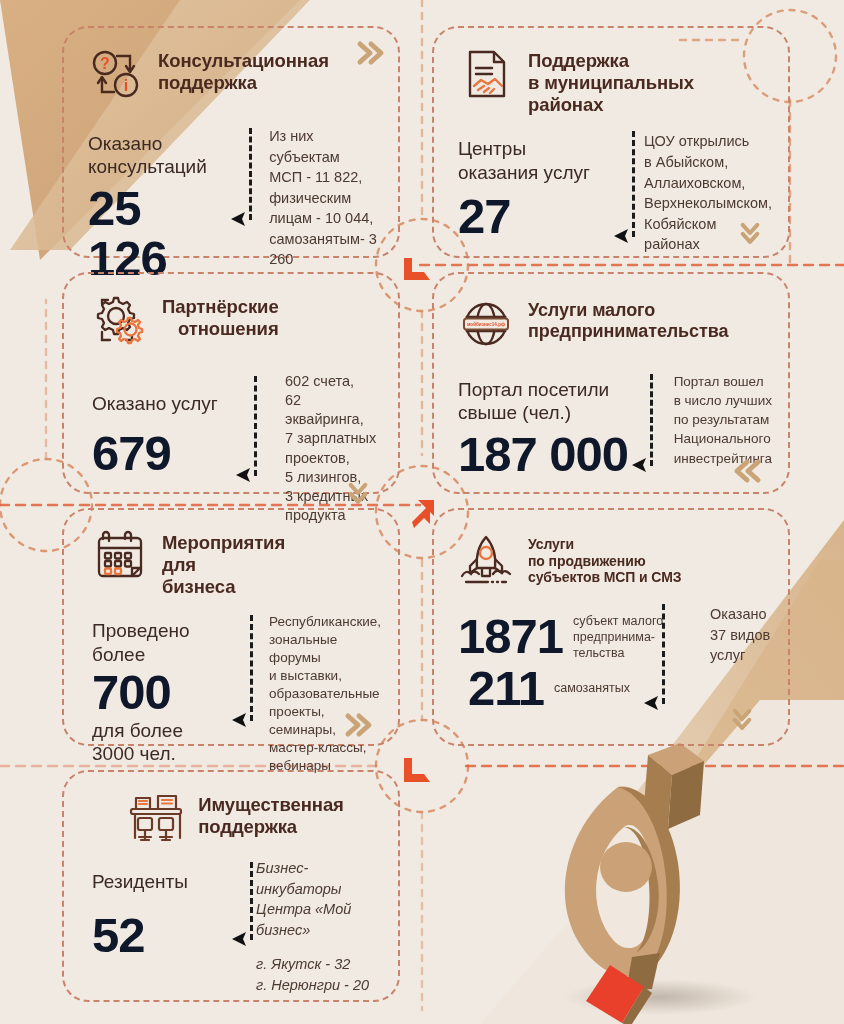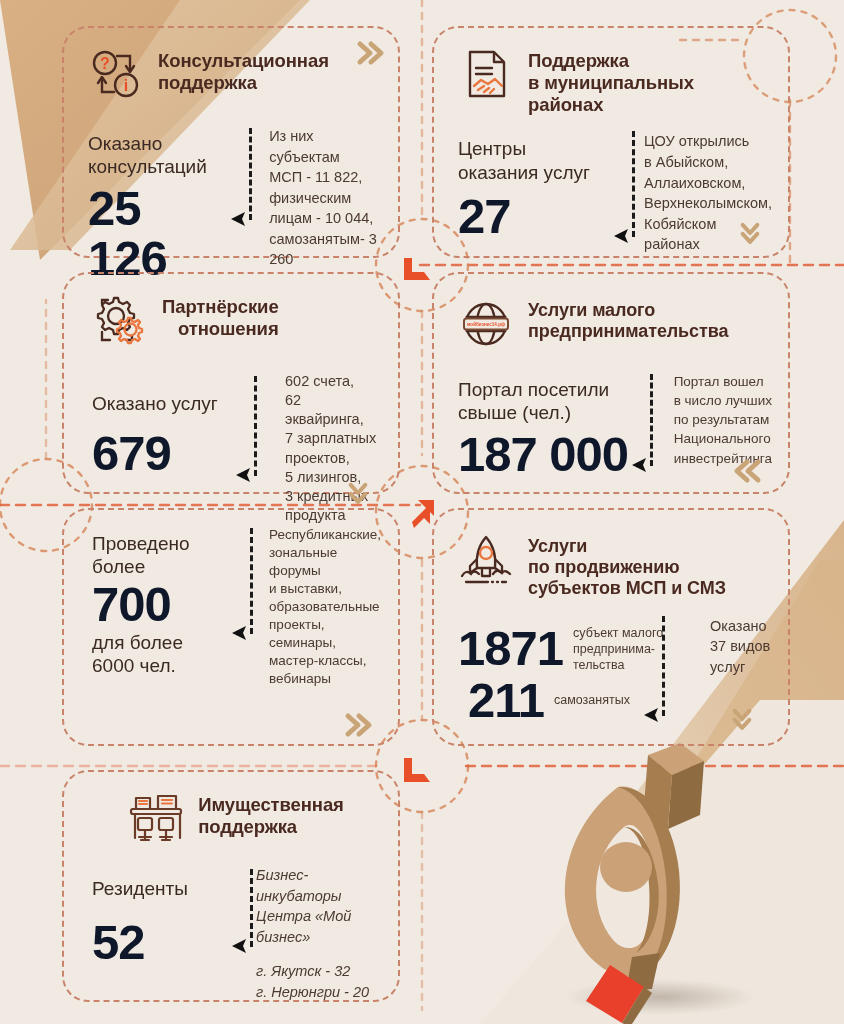--- a/index.html
+++ b/index.html
@@ -70,21 +70,21 @@
   .card-title {
     color: #4A2A20;
     font-weight: bold;
     font-size: 18.5px;
     line-height: 1.18;
     letter-spacing: -0.1px;
     padding-top: 4px;
     white-space: pre-line;
   }
   .card.c4 .card-title { font-size: 18px; }
-  .card.c6 .card-title { font-size: 18px; }
+  .card.c6 .card-title { font-size: 14px; }
 
   
   .card-body {
     position: relative;
     display: flex;
     padding: 0 16px 0 24px;
   }
 
   .metric {
     position: relative;
@@ -432,28 +432,50 @@
 инвестрейтинга</div>
       </div>
 
       <svg class="chev" style="right:24px; bottom:8px;" viewBox="0 0 32 26">
         <path d="M15 4 L5 13 L15 22" fill="none" stroke="#C9A477" stroke-width="5" stroke-linecap="round" stroke-linejoin="round"></path>
         <path d="M26 4 L16 13 L26 22" fill="none" stroke="#C9A477" stroke-width="5" stroke-linecap="round" stroke-linejoin="round"></path>
       </svg>
     </div>
 
     <div class="card c5">
+      <div class="card-head" style="padding-left:28px;">
+        <span class="card-icon">
+          <svg viewBox="0 0 56 56" fill="none" stroke="#4A2A20" stroke-width="2.3">
+            <rect x="7" y="10" width="42" height="38" rx="4"></rect>
+            <path d="M7 20 H49" stroke-linecap="round"></path>
+            <path d="M17 13 V7 a3 3 0 0 0 -6 0 V11" stroke-linecap="round"></path>
+            <path d="M39 13 V7 a3 3 0 0 0 -6 0 V11" stroke-linecap="round"></path>
+            <rect x="13" y="25" width="6" height="5.5" rx="1"></rect>
+            <rect x="23" y="25" width="6" height="5.5" rx="1"></rect>
+            <rect x="33" y="25" width="6" height="5.5" rx="1"></rect>
+            <rect x="13" y="33" width="6" height="5.5" rx="1"></rect>
+            <rect x="23" y="33" width="6" height="5.5" rx="1"></rect>
+            <rect x="33" y="33" width="6" height="5.5" rx="1"></rect>
+            <rect x="13" y="40.5" width="6" height="5.5" rx="1" stroke="#E8763E"></rect>
+            <rect x="23" y="40.5" width="6" height="5.5" rx="1" stroke="#E8763E"></rect>
+            <path d="M40 40 L48 40 L40 48 Z" stroke-linejoin="round"></path>
+          </svg>
+        </span>
+        <div class="card-title">Мероприятия
+для
+бизнеса</div>
+      </div>
 
       <div class="card-body" style="margin-top:22px; padding-left:28px;">
         <div class="metric" style="width:160px;">
           <div class="metric-label">Проведено
 более</div>
           <div class="metric-value" style="margin-top:2px;">700</div>
           <div class="metric-sub" style="margin-top:2px;">для более
-6000 чел.</div>
+3000 чел.</div>
         </div>
 
         <div class="connector" style="left:186px; top:-4px; height:106px;">
           <div class="conn-line" style="height:106px;"></div>
           <svg class="conn-arrow" viewBox="0 0 24 18">
             <path d="M2 9 L16 2 L13 9 L16 16 Z" fill="#111"></path>
           </svg>
         </div>
 
         <div class="note" style="margin-left:34px; margin-top:-6px; font-size:13.5px; line-height:1.33;">Республиканские,
@@ -537,21 +559,21 @@
             <rect x="10" y="28" width="14" height="12" rx="2"></rect>
             <rect x="31" y="28" width="14" height="12" rx="2"></rect>
             <path d="M17 40 V47 M11 47 H23 M17 47 V50 M13 50 H21" stroke-linecap="round"></path>
             <path d="M38 40 V47 M32 47 H44 M38 47 V50 M34 50 H42" stroke-linecap="round"></path>
           </svg>
         </span>
         <div class="card-title">Имущественная
 поддержка</div>
       </div>
 
-      <div class="card-body" style="margin-top:23px; padding-left:28px;">
+      <div class="card-body" style="margin-top:16px; padding-left:28px;">
         <div class="metric" style="width:156px;">
           <div class="metric-label" style="padding-top:8px;">Резиденты</div>
           <div class="metric-value" style="margin-top:18px;">52</div>
         </div>
 
         <div class="connector" style="left:186px; top:0px; height:78px;">
           <div class="conn-line" style="height:78px;"></div>
           <svg class="conn-arrow" viewBox="0 0 24 18">
             <path d="M2 9 L16 2 L13 9 L16 16 Z" fill="#111"></path>
           </svg>

